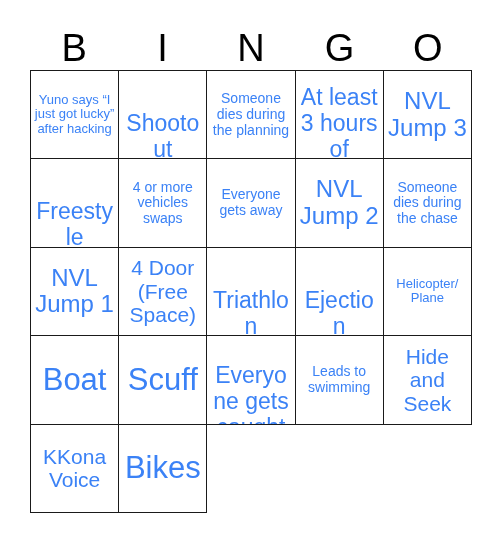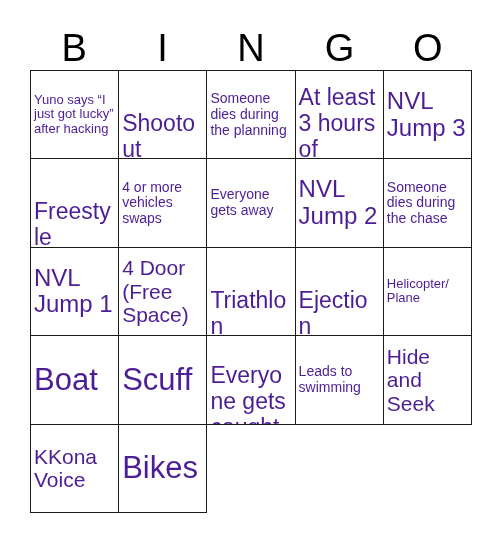--- a/index.html
+++ b/index.html
@@ -71,22 +71,22 @@
     justify-content: center;
     text-align: center;
     padding: 2px 3px;
     overflow: hidden;
     background: #ffffff;
   }
 
   .cell-text {
     display: block;
     width: 100%;
-    text-align: left;
-    color: #4c1d95;
+    text-align: center;
+    color: #3b82f6;
     line-height: 1.12;
     word-wrap: break-word;
     overflow-wrap: break-word;
     hyphens: none;
   }
 
   
   .fs-xs   { font-size: 13px; }
   .fs-sm   { font-size: 14px; }
   .fs-md   { font-size: 23px; margin-top: 44px; }

